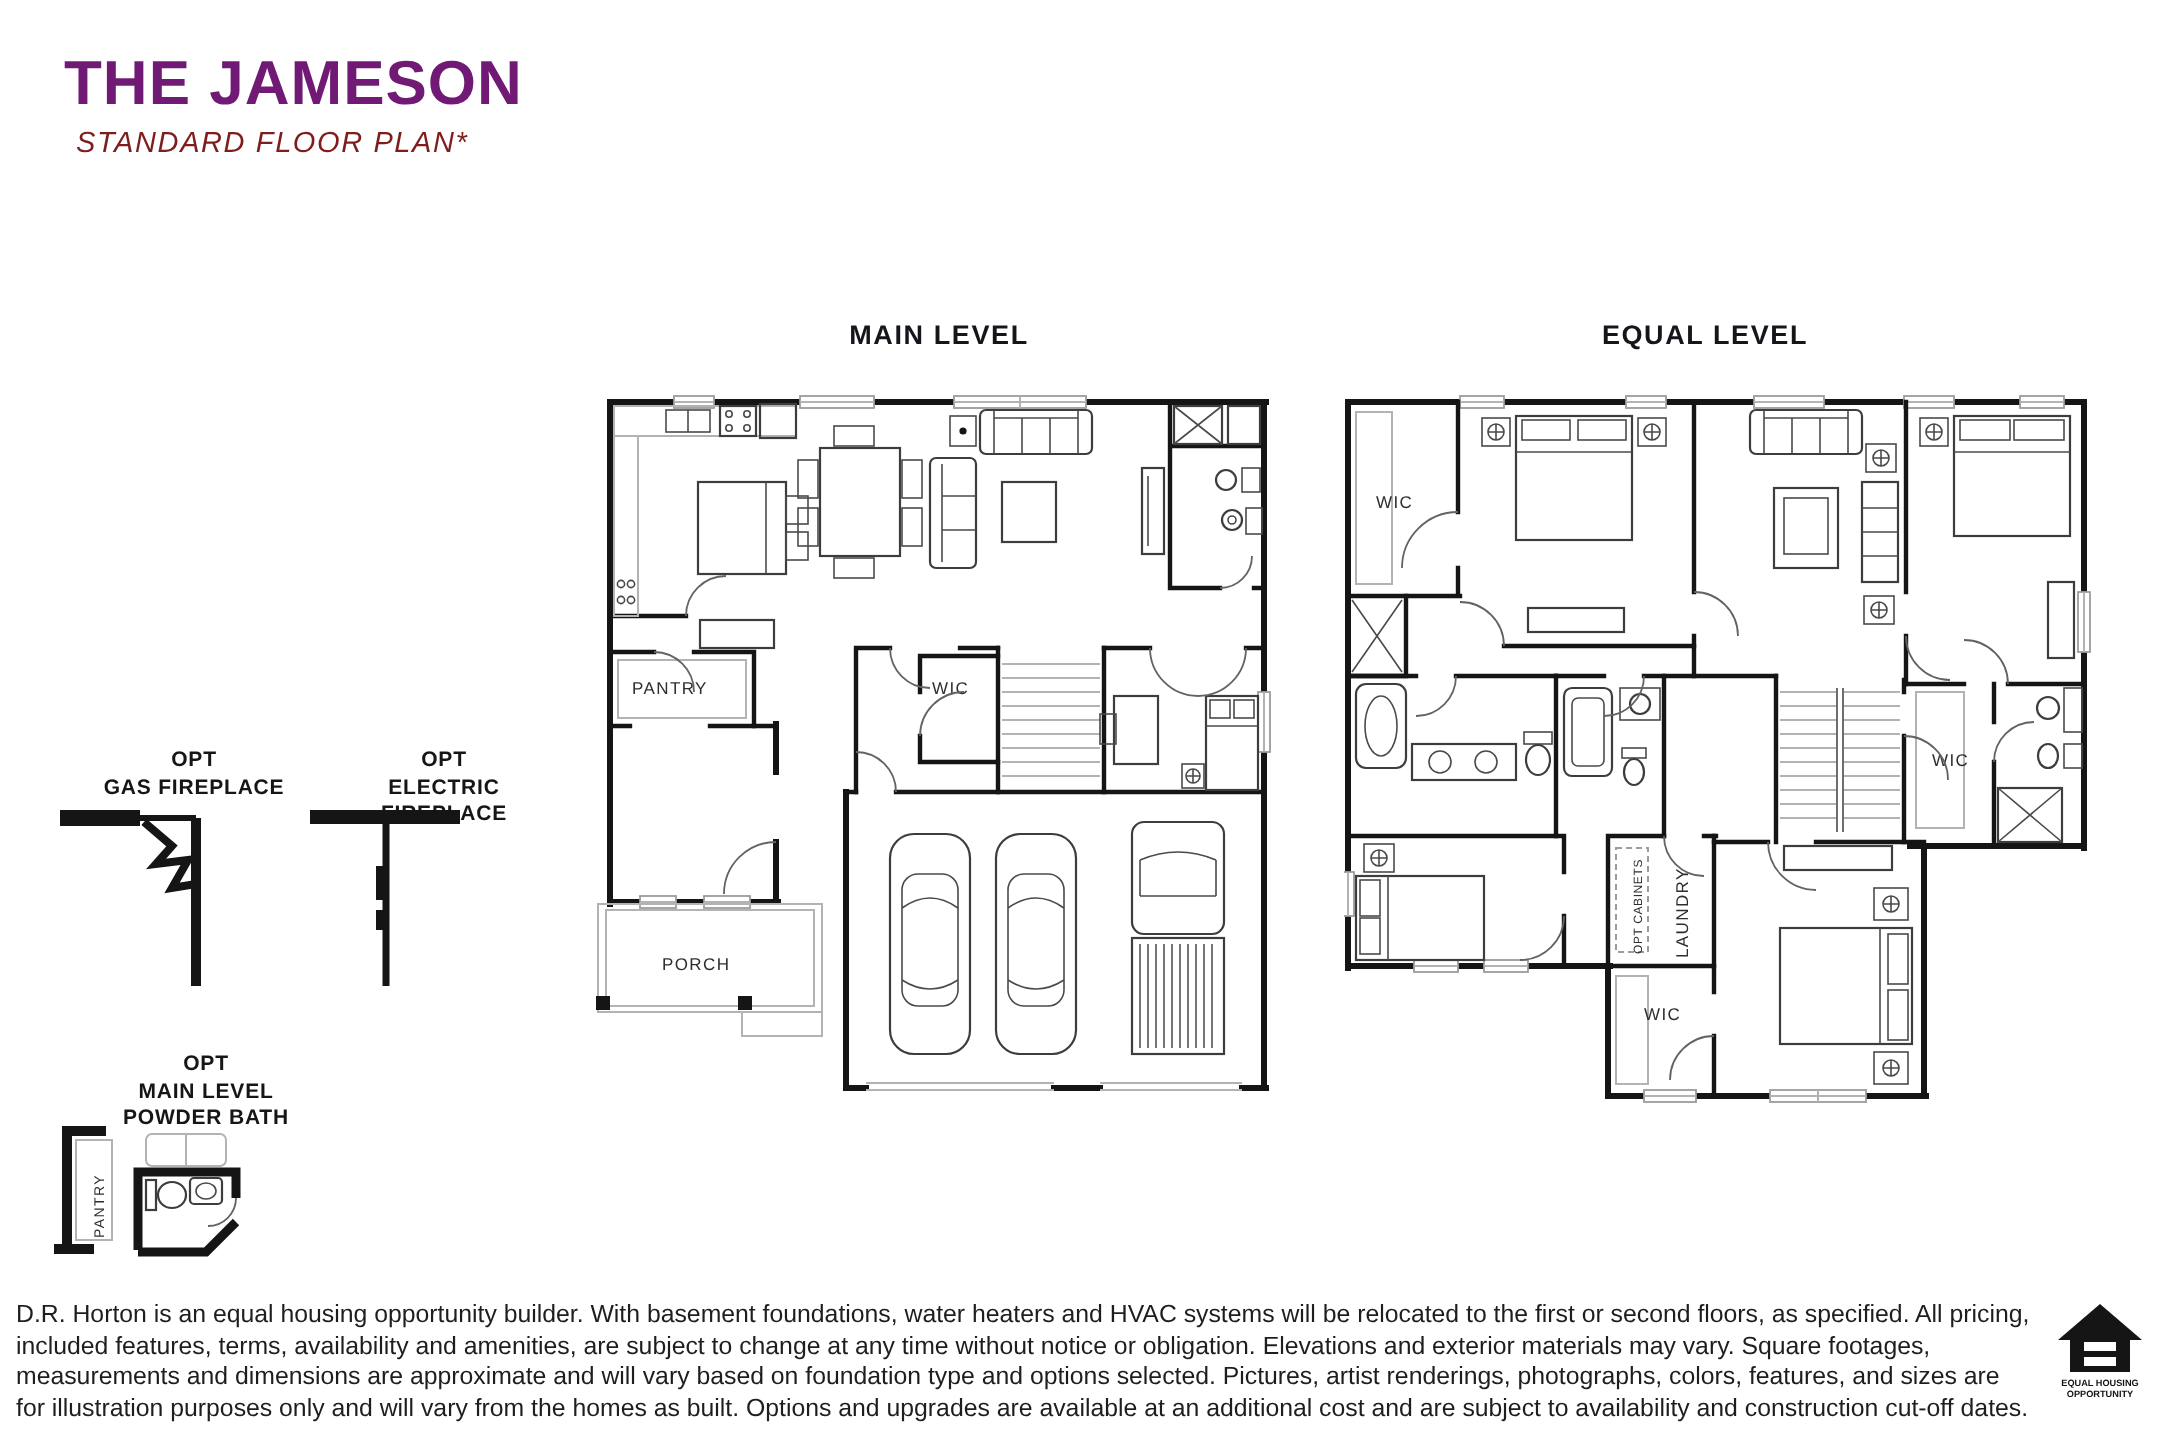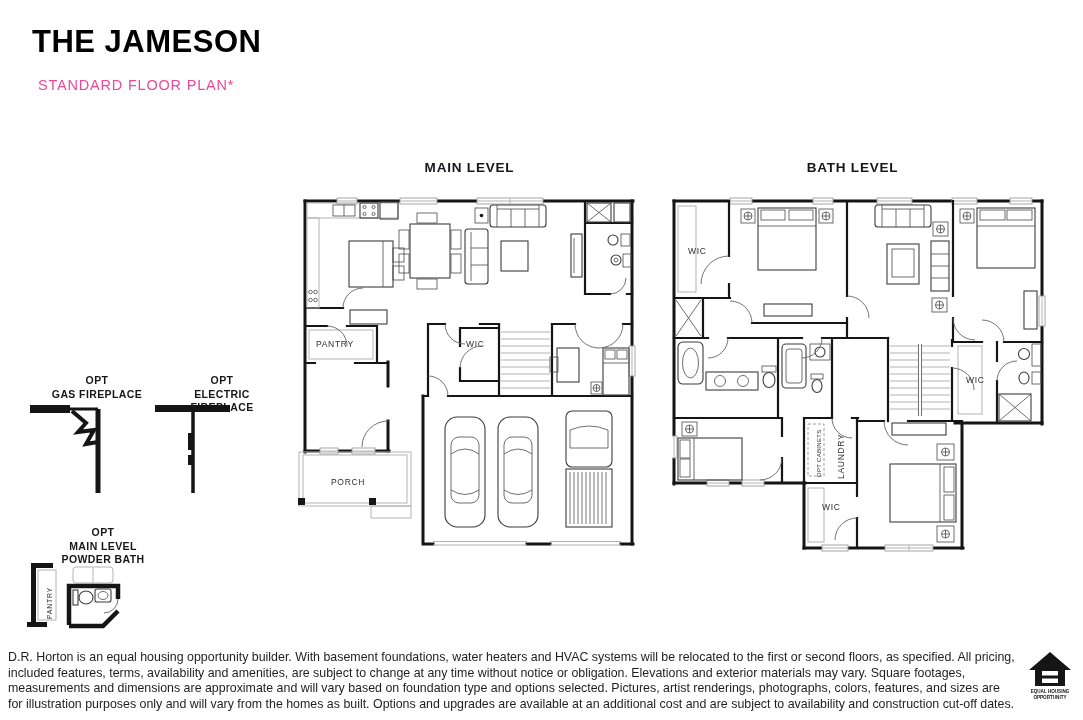--- a/index.html
+++ b/index.html
@@ -1,22 +1,22 @@
 <!DOCTYPE html>
 <html><head>
 <meta charset="utf-8">
 <style>
   html,body{margin:0;padding:0;}
   body{
     width:1083px;height:720px;background:#ffffff;position:relative;overflow:hidden;
     font-family:"Liberation Sans",sans-serif;color:#141414;
   }
   .abs{position:absolute;}
-  #title{left:32px;top:24px;font-size:31px;font-weight:600;letter-spacing:0.5px;color:#000000;}
-  #subtitle{left:38px;top:77px;font-size:14.5px;letter-spacing:0.8px;color:#ec4899;}
+  #title{left:32px;top:24px;font-size:31px;font-weight:600;letter-spacing:0.5px;color:#701a75;}
+  #subtitle{left:38px;top:64px;font-size:14.5px;letter-spacing:0.8px;color:#7f1d1d;font-style:italic;}
   .plan-heading{font-size:13.5px;font-weight:700;letter-spacing:0.8px;color:#15151c;text-align:center;}
   .opt-label{font-size:10.5px;font-weight:700;letter-spacing:0.4px;color:#161616;text-align:center;white-space:pre-line;line-height:13.5px;margin-left:30px;}
   #disclaimer{left:8px;top:650px;width:1008px;font-size:12.4px;line-height:15.7px;color:#1e1e1e;}
   
   svg .w{stroke:#151515;stroke-width:3;fill:none;stroke-linecap:square;}
   svg .w2{stroke:#151515;stroke-width:2.2;fill:none;stroke-linecap:square;}
   svg .f{stroke:#3d3d3d;stroke-width:1.1;fill:none;}
   svg .f2{stroke:#4a4a4a;stroke-width:0.8;fill:none;}
   svg .g{stroke:#b3b3b3;stroke-width:1;fill:none;}
   svg .gd{stroke:#9c9c9c;stroke-width:1;fill:none;stroke-dasharray:3 2;}
@@ -25,21 +25,21 @@
   svg .blk{fill:#151515;stroke:none;}
   svg text.rm{font-family:"Liberation Sans",sans-serif;font-size:8.5px;fill:#2e2e2e;letter-spacing:0.7px;}
 </style>
 </head>
 <body>
 
 <div id="title" class="abs">THE JAMESON</div>
 <div id="subtitle" class="abs">STANDARD FLOOR PLAN*</div>
 
 <div class="abs plan-heading" style="left:297px;top:160px;width:345px;">MAIN LEVEL</div>
-<div class="abs plan-heading" style="left:660px;top:160px;width:385px;">BATH LEVEL</div>
+<div class="abs plan-heading" style="left:660px;top:160px;width:385px;">EQUAL LEVEL</div>
 
 <svg class="abs" style="left:297px;top:196px;" width="345" height="360" viewBox="-8 0 345 360">
 
   <g>
     <path class="w" d="M0 5 H32 M52 5 H95 M132 5 H172 M238 5 H328"></path>
     <path class="w" d="M0 5 V256"></path>
     <path class="w" d="M327 5 V150 M327 180 V348"></path>
     <path class="w" d="M118 348 H128 M222 348 H245 M316 348 H328 M118 348 V200"></path>
     <path class="w" d="M0 255 H15 M33 255 H47 M70 255 H84"></path>
     <path class="w" d="M83 255 V225 M83 190 V166"></path>

